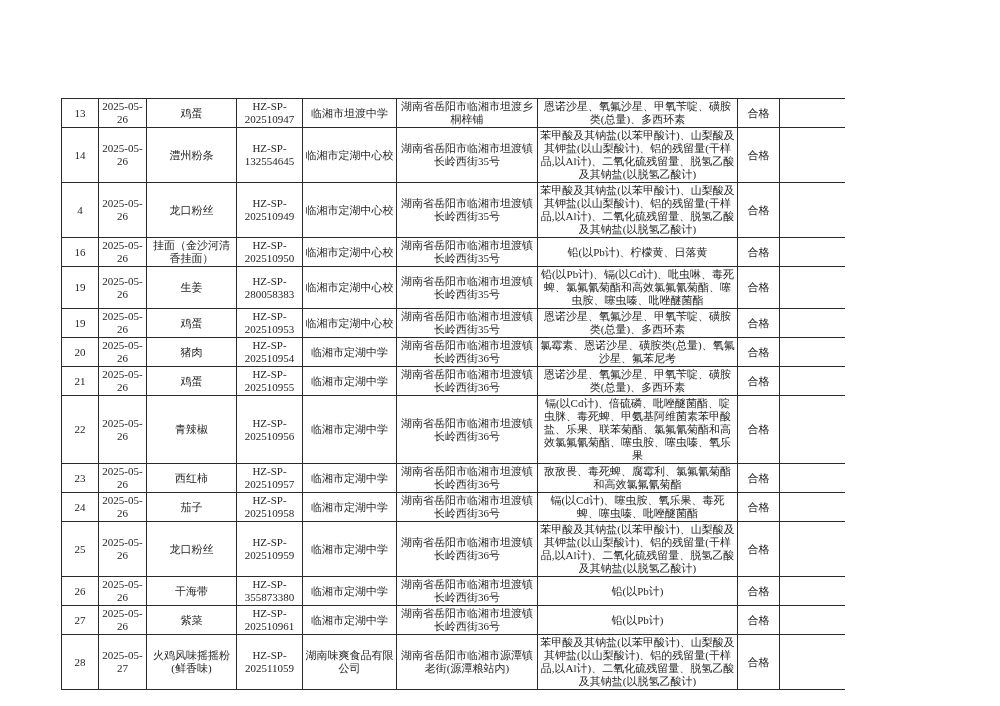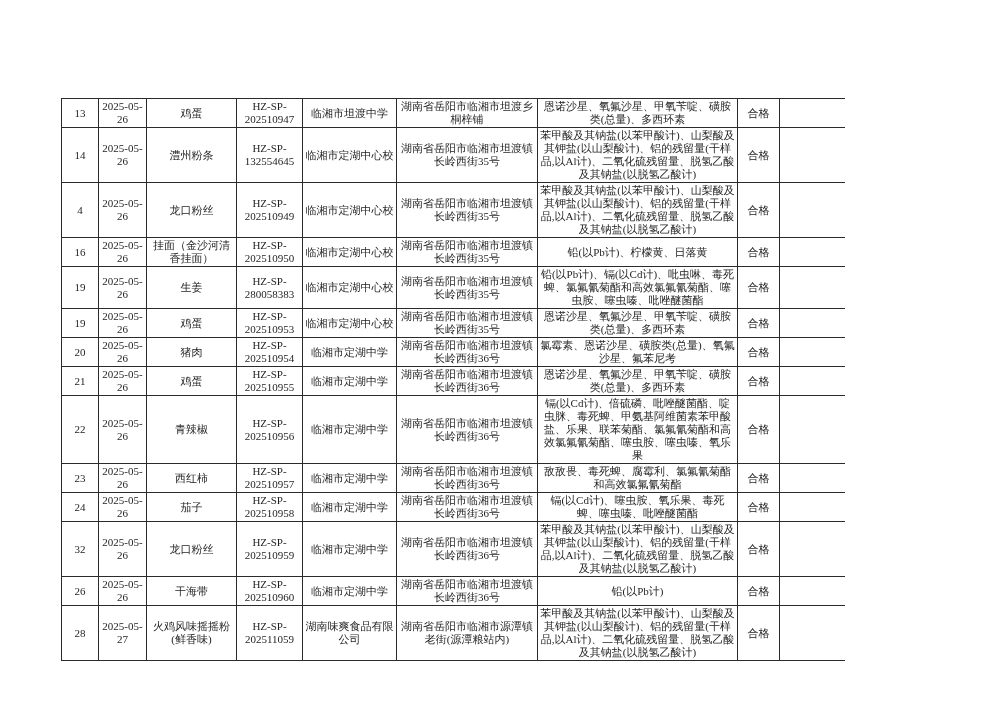--- a/index.html
+++ b/index.html
@@ -177,35 +177,46 @@
           <td>2025-05-26</td>
           <td>茄子</td>
           <td>HZ-SP-202510958</td>
           <td>临湘市定湖中学</td>
           <td>湖南省岳阳市临湘市坦渡镇长岭西街36号</td>
           <td>镉(以Cd计)、噻虫胺、氧乐果、毒死蜱、噻虫嗪、吡唑醚菌酯</td>
           <td>合格</td>
           <td></td>
         </tr>
         <tr>
-          <td>32</td>
+          <td>25</td>
           <td>2025-05-26</td>
           <td>龙口粉丝</td>
           <td>HZ-SP-202510959</td>
           <td>临湘市定湖中学</td>
           <td>湖南省岳阳市临湘市坦渡镇长岭西街36号</td>
           <td>苯甲酸及其钠盐(以苯甲酸计)、山梨酸及其钾盐(以山梨酸计)、铝的残留量(干样品,以Al计)、二氧化硫残留量、脱氢乙酸及其钠盐(以脱氢乙酸计)</td>
           <td>合格</td>
           <td></td>
         </tr>
         <tr>
           <td>26</td>
           <td>2025-05-26</td>
           <td>干海带</td>
-          <td>HZ-SP-202510960</td>
+          <td>HZ-SP-355873380</td>
+          <td>临湘市定湖中学</td>
+          <td>湖南省岳阳市临湘市坦渡镇长岭西街36号</td>
+          <td>铅(以Pb计)</td>
+          <td>合格</td>
+          <td></td>
+        </tr>
+        <tr>
+          <td>27</td>
+          <td>2025-05-26</td>
+          <td>紫菜</td>
+          <td>HZ-SP-202510961</td>
           <td>临湘市定湖中学</td>
           <td>湖南省岳阳市临湘市坦渡镇长岭西街36号</td>
           <td>铅(以Pb计)</td>
           <td>合格</td>
           <td></td>
         </tr>
         <tr>
           <td>28</td>
           <td>2025-05-27</td>
           <td>火鸡风味摇摇粉(鲜香味)</td>

